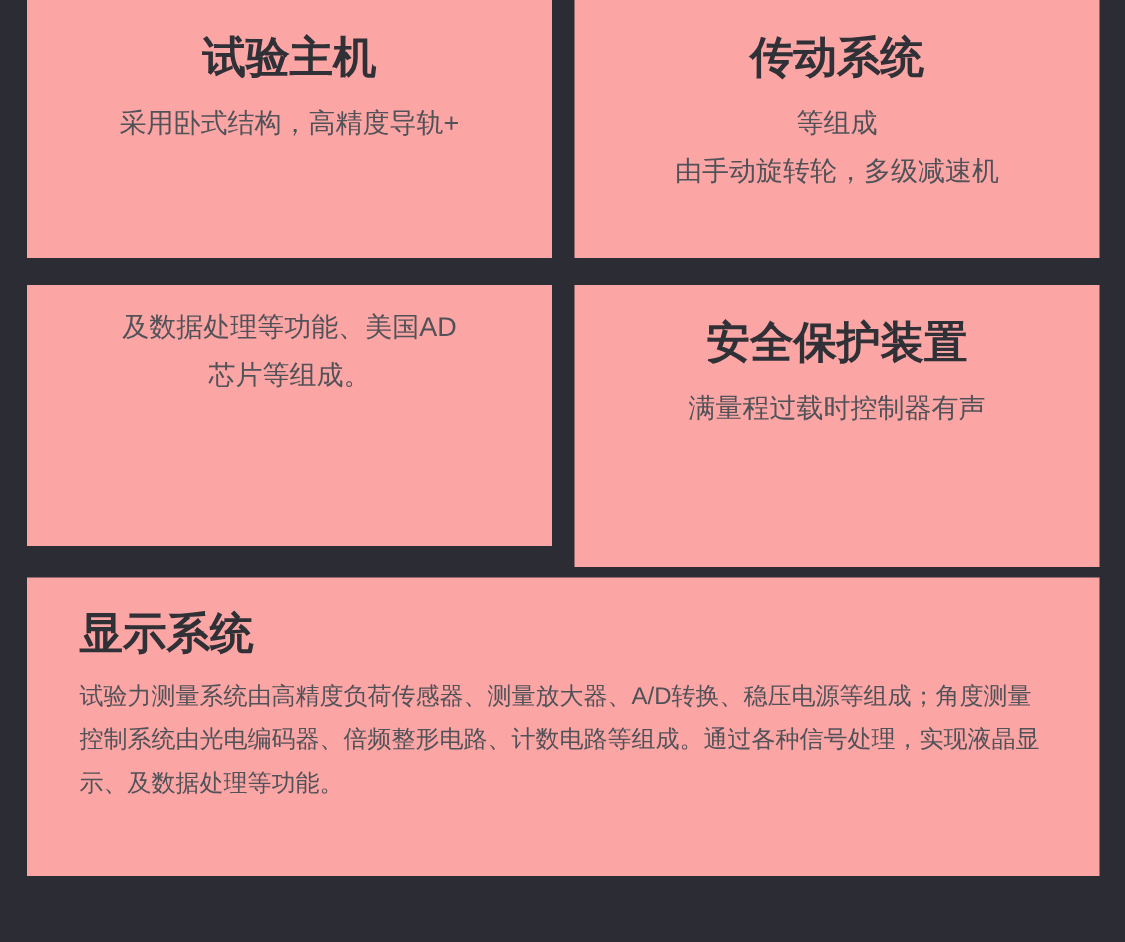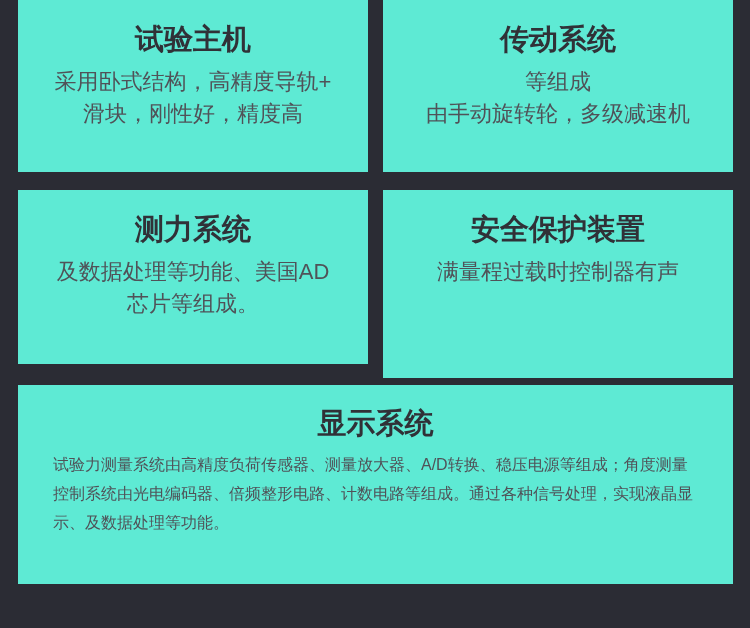--- a/index.html
+++ b/index.html
@@ -9,47 +9,46 @@
   body {
     width: 750px;
     height: 628px;
     position: relative;
     background: #2b2c34;
     overflow: hidden;
     font-family: "Liberation Sans", sans-serif;
   }
   .card {
     position: absolute;
-    background: #5eead4;
+    background: #fca5a5;
     box-sizing: border-box;
   }
   
   .card-a { left: 18px;  top: 0;     width: 350px; height: 172px; }
   .card-b { left: 383px; top: 0;     width: 350px; height: 172px; }
   .card-c { left: 18px;  top: 190px; width: 350px; height: 174px; }
   .card-d { left: 383px; top: 190px; width: 350px; height: 188px; }
   
   .card-e { left: 18px;  top: 385px; width: 715px; height: 199px; padding: 24px 35px 0 35px; }
 
   .card h2 {
     margin: 0;
     font-size: 29px;
     line-height: 29px;
     font-weight: bold;
     color: #303137;
-    text-align: center;
   }
   .card-a h2, .card-b h2, .card-c h2, .card-d h2 {
     padding-top: 25px;
     text-align: center;
   }
   .feature-body {
     margin-top: 12px;
     text-align: center;
-    font-size: 22px;
+    font-size: 18px;
     line-height: 32px;
     color: #505258;
   }
   .feature-body .line {
     display: block;
   }
   .wide-body {
     margin-top: 12px;
     font-size: 16px;
     line-height: 29px;
@@ -59,34 +58,32 @@
 </style>
 </head>
 <body>
 
 <div>
 
   <section class="card card-a">
     <h2>试验主机</h2>
     <div class="feature-body">
       <span class="line">采用卧式结构，高精度导轨+</span>
-      <span class="line">滑块，刚性好，精度高</span>
     </div>
   </section>
 
   <section class="card card-b">
     <h2>传动系统</h2>
     <div class="feature-body">
       <span class="line">等组成</span>
       <span class="line">由手动旋转轮，多级减速机</span>
     </div>
   </section>
 
   <section class="card card-c">
-    <h2>测力系统</h2>
     <div class="feature-body">
       <span class="line">及数据处理等功能、美国AD</span>
       <span class="line">芯片等组成。</span>
     </div>
   </section>
 
   <section class="card card-d">
     <h2>安全保护装置</h2>
     <div class="feature-body">
       <span class="line">满量程过载时控制器有声</span>

